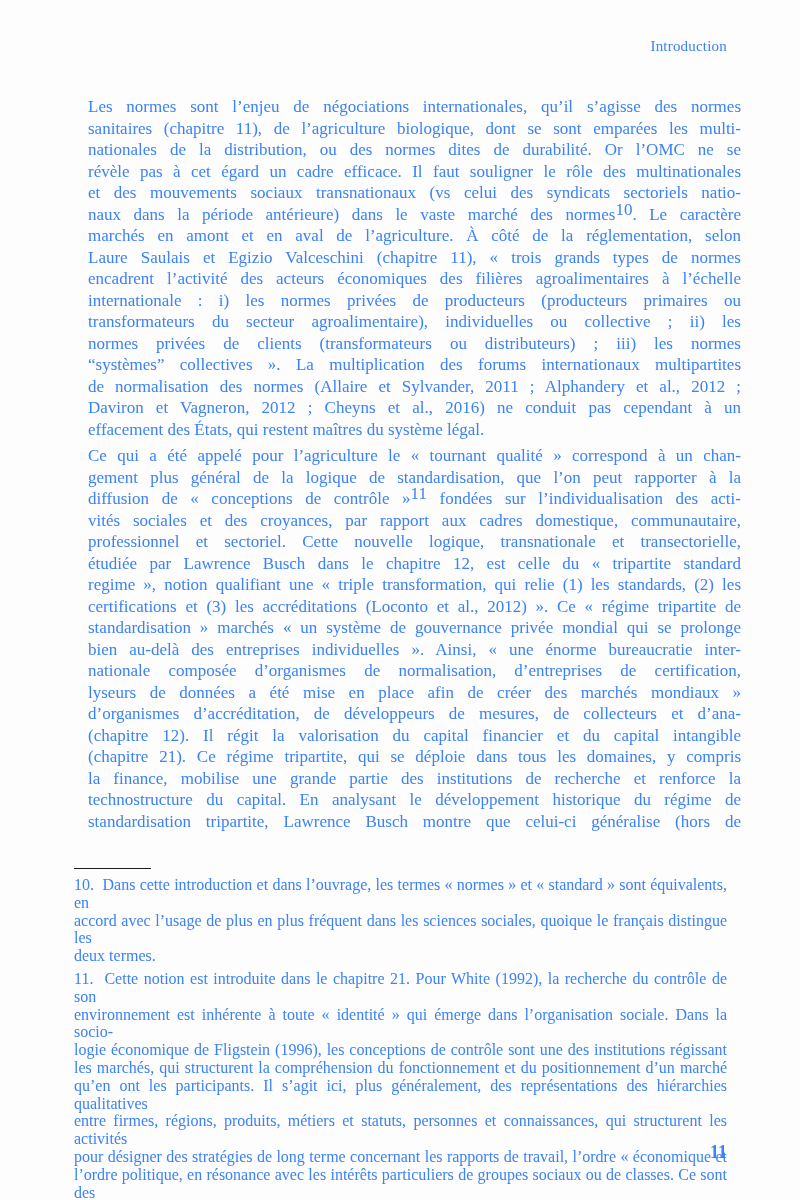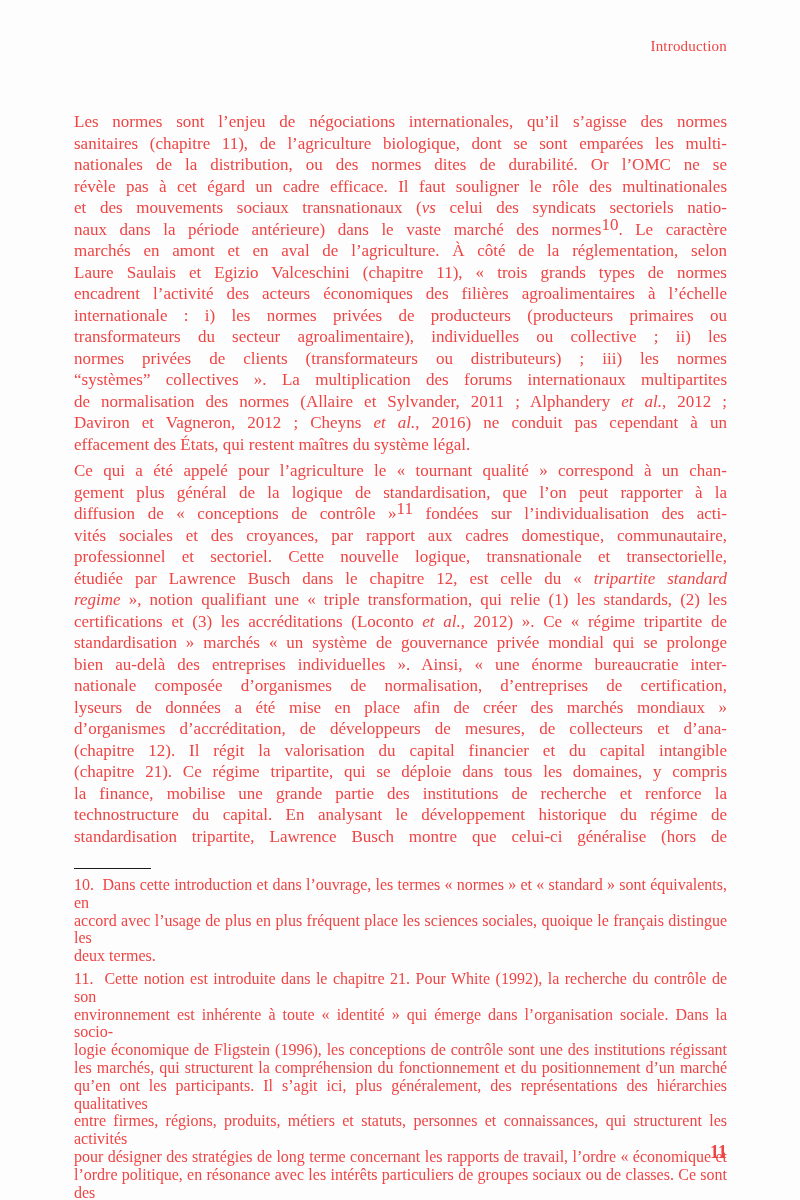--- a/index.html
+++ b/index.html
@@ -6,53 +6,51 @@
     margin: 0;
     padding: 0;
     background: #ffffff;
   }
   .page {
     position: relative;
     width: 800px;
     height: 1200px;
     background: #fdfdfd;
     overflow: hidden;
-    color: #ef4444;
+    color: #3b82f6;
     font-family: "Liberation Serif", "DejaVu Serif", serif;
   }
   .running-header {
     position: absolute;
     top: 38px;
     left: 74px;
     width: 653px;
     text-align: right;
     font-size: 15px;
     letter-spacing: 0.2px;
   }
   .body-text {
     position: absolute;
     top: 96px;
-    left: 74px;
+    left: 88px;
     width: 653px;
     font-size: 17px;
     line-height: 21.5px;
-    margin-top: 15px;
   }
   .paragraph + .paragraph {
     margin-top: 5px;
   }
   .line {
     text-align: justify;
     text-align-last: justify;
   }
   .line.last {
     text-align-last: left;
   }
   .run-italic {
-    font-style: italic;
   }
   .run-sup {
     font-size: 17px;
     position: relative;
     top: -5px;
   }
   .footnote-rule {
     position: absolute;
     left: 74px;
     top: 868px;
@@ -123,21 +121,21 @@
         <div class="line"><span>technostructure du capital. En analysant le développement historique du régime de</span></div>
         <div class="line"><span>standardisation tripartite, Lawrence Busch montre que celui-ci généralise (hors de</span></div>
       </div>
     </div>
 
   <div class="footnote-rule"></div>
 
   <div class="footnotes">
       <div class="paragraph">
         <div class="line"><span>10.&nbsp; Dans cette introduction et dans l’ouvrage, les termes « normes » et « standard » sont équivalents, en</span></div>
-        <div class="line"><span>accord avec l’usage de plus en plus fréquent place les sciences sociales, quoique le français distingue les</span></div>
+        <div class="line"><span>accord avec l’usage de plus en plus fréquent dans les sciences sociales, quoique le français distingue les</span></div>
         <div class="line last"><span>deux termes.</span></div>
       </div>
       <div class="paragraph">
         <div class="line"><span>11.&nbsp; Cette notion est introduite dans le chapitre 21. Pour White (1992), la recherche du contrôle de son</span></div>
         <div class="line"><span>environnement est inhérente à toute « identité » qui émerge dans l’organisation sociale. Dans la socio-</span></div>
         <div class="line"><span>logie économique de Fligstein (1996), les conceptions de contrôle sont une des institutions régissant</span></div>
         <div class="line"><span>les marchés, qui structurent la compréhension du fonctionnement et du positionnement d’un marché</span></div>
         <div class="line"><span>qu’en ont les participants. Il s’agit ici, plus généralement, des représentations des hiérarchies qualitatives</span></div>
         <div class="line"><span>entre firmes, régions, produits, métiers et statuts, personnes et connaissances, qui structurent les activités</span></div>
         <div class="line"><span>pour désigner des stratégies de long terme concernant les rapports de travail, l’ordre « économique et</span></div>

